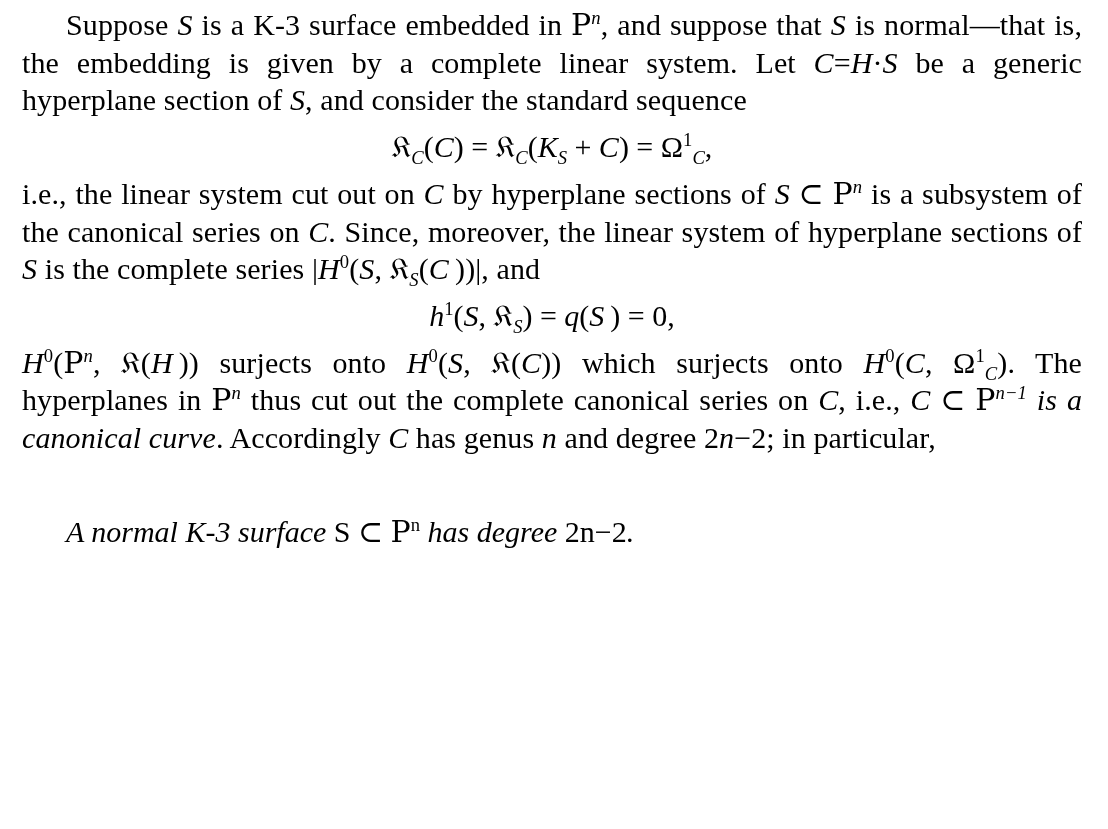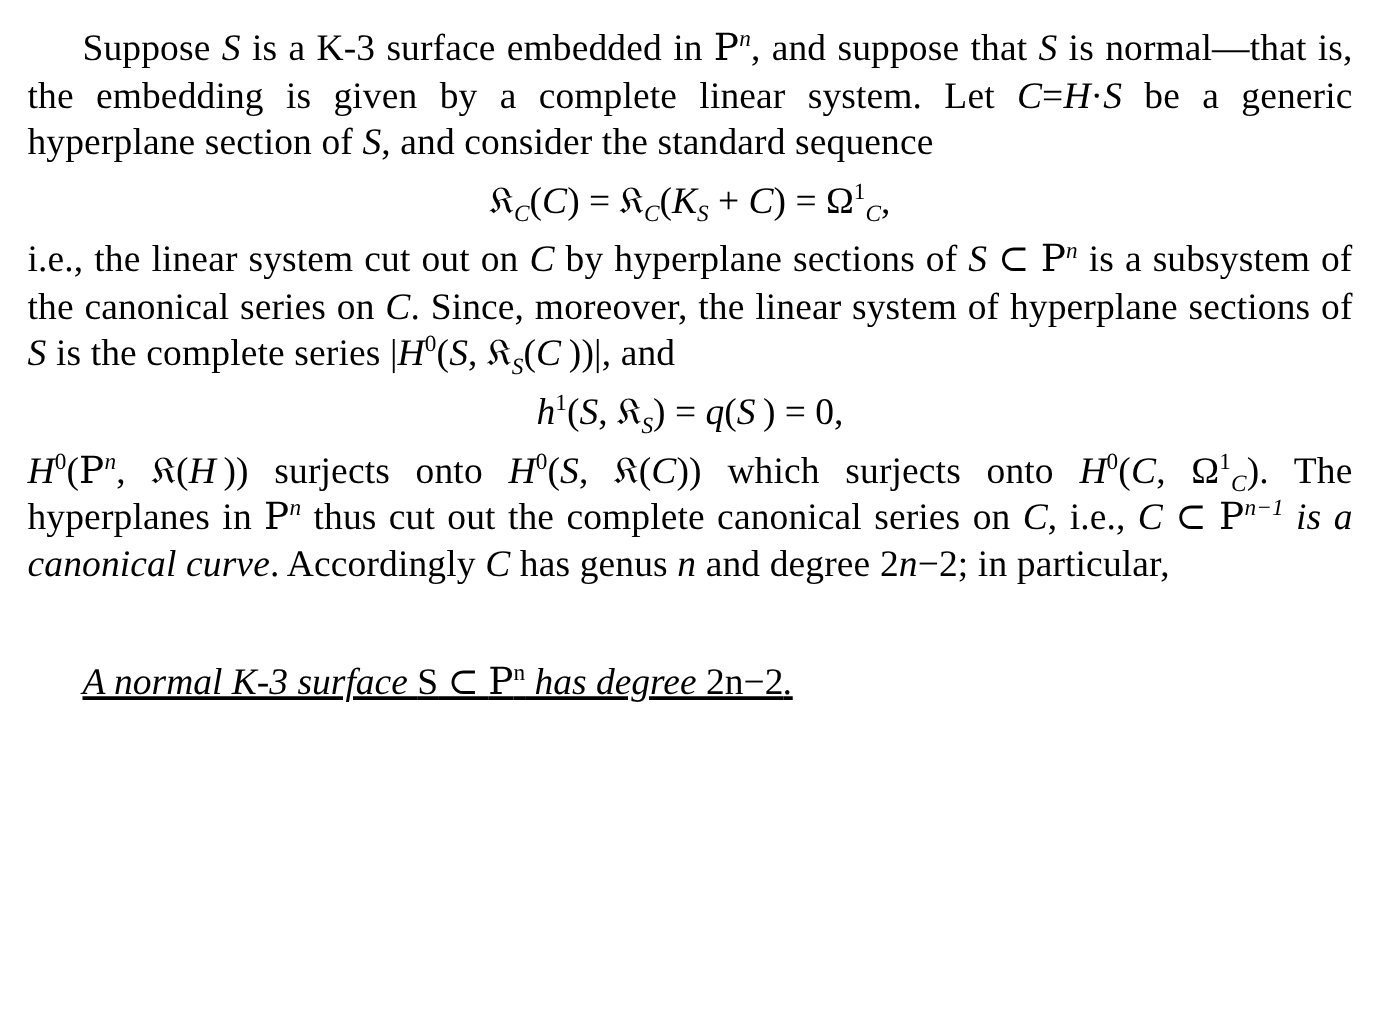--- a/index.html
+++ b/index.html
@@ -12,21 +12,21 @@
     height: 829px;
     font-family: "Liberation Serif", "DejaVu Serif", serif;
     color: #000000;
     overflow: hidden;
   }
   .page {
     position: relative;
     width: 1108px;
     height: 829px;
     box-sizing: border-box;
-    padding: 20px 26px 0 22px;
+    padding: 6px 26px 0 22px;
   }
   .para {
     font-size: 30px;
     line-height: 1.255;
     text-align: justify;
     text-align-last: left;
     margin: 0 0 2px 0;
     letter-spacing: 0.1px;
   }
   .indent {
@@ -61,21 +61,20 @@
   .scr {
     font-family: "DejaVu Serif", serif;
     font-style: normal;
   }
   .statement {
     font-size: 30px;
     font-style: italic;
     margin-top: 56px;
     padding-left: 44px;
     line-height: 1.25;
-    text-decoration: underline;
   }
   .statement .up {
     font-style: normal;
   }
 </style>
 </head>
 <body>
 
 <div class="page">
 

